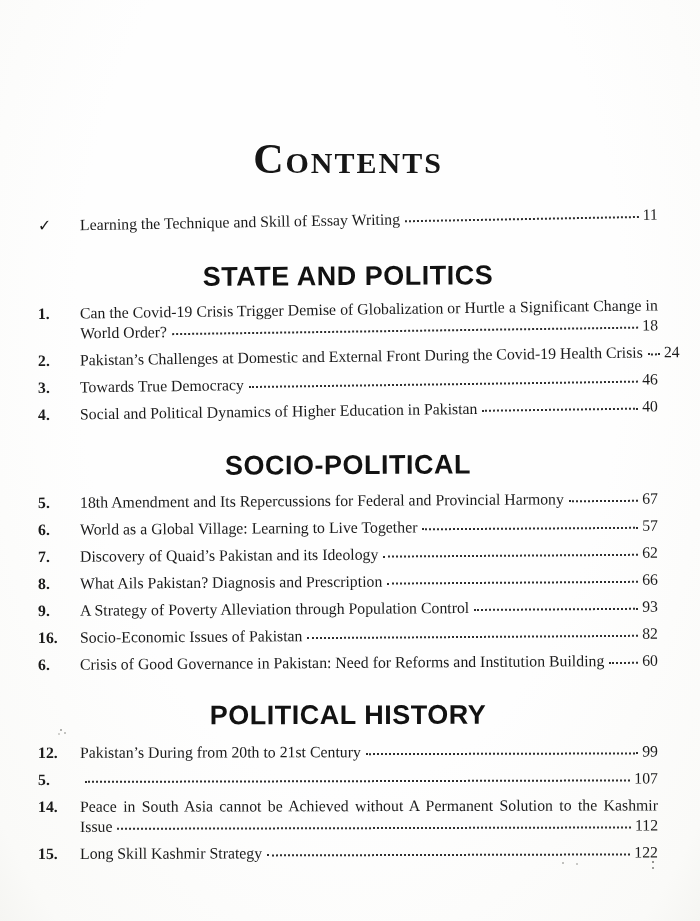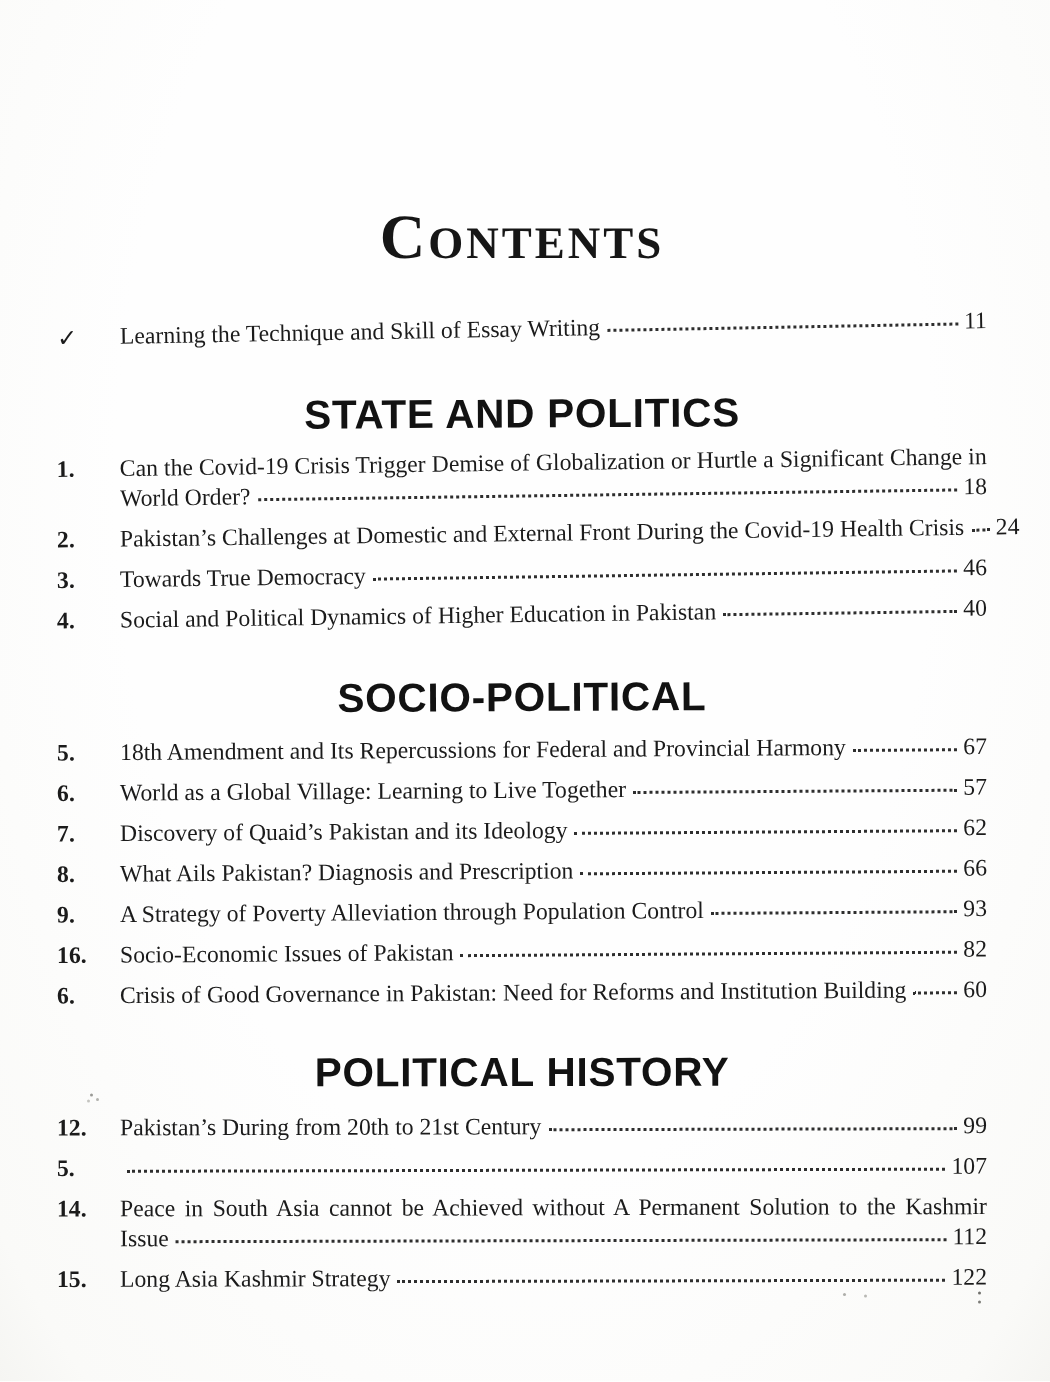--- a/index.html
+++ b/index.html
@@ -263,21 +263,21 @@
           <span class="etitle">Issue</span>
           <span class="leader"></span>
           <span class="pnum">112</span>
         </span>
       </span>
     </div>
 
     <div class="row t4">
       <span class="num">15.</span>
       <span class="line">
-        <span class="etitle">Long Asia Kashmir Strategy</span>
+        <span class="etitle">Long Skill Kashmir Strategy</span>
         <span class="leader"></span>
         <span class="pnum">122</span>
       </span>
     </div>
 
   </div>
 
   <div class="speck speck-a"></div>
   <div class="speck speck-b"></div>
   <div class="speck speck-c"></div>

